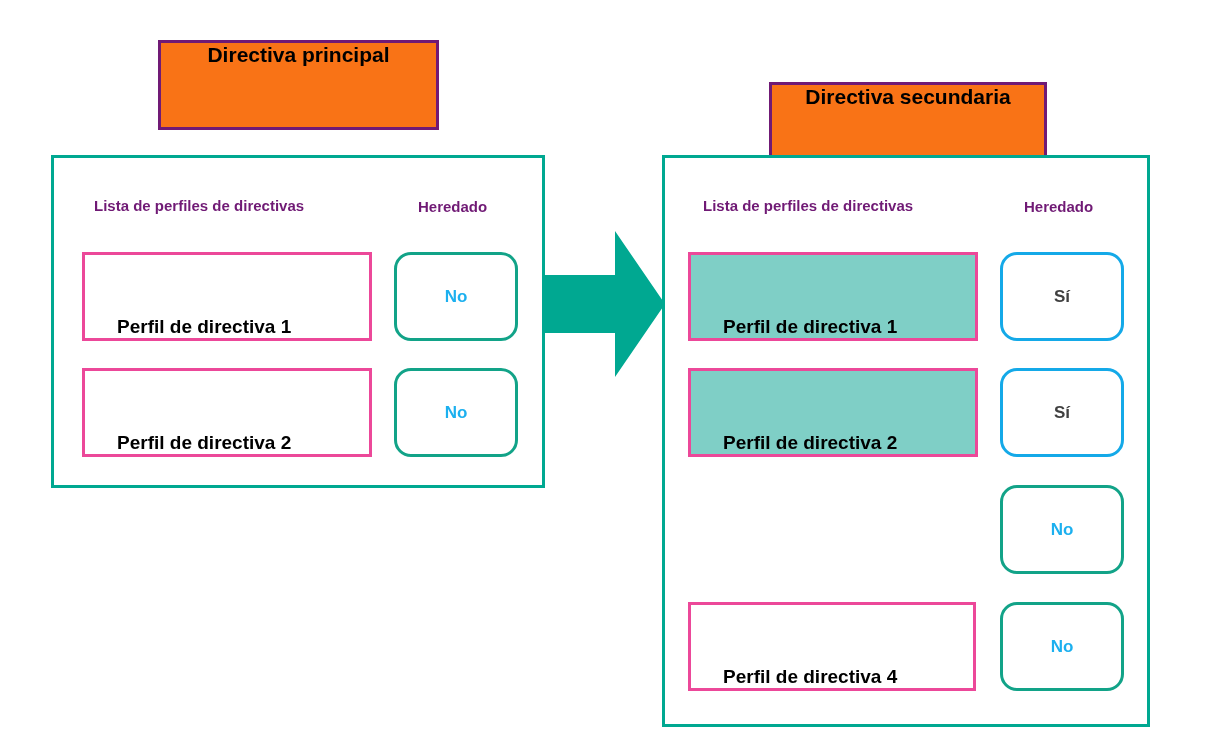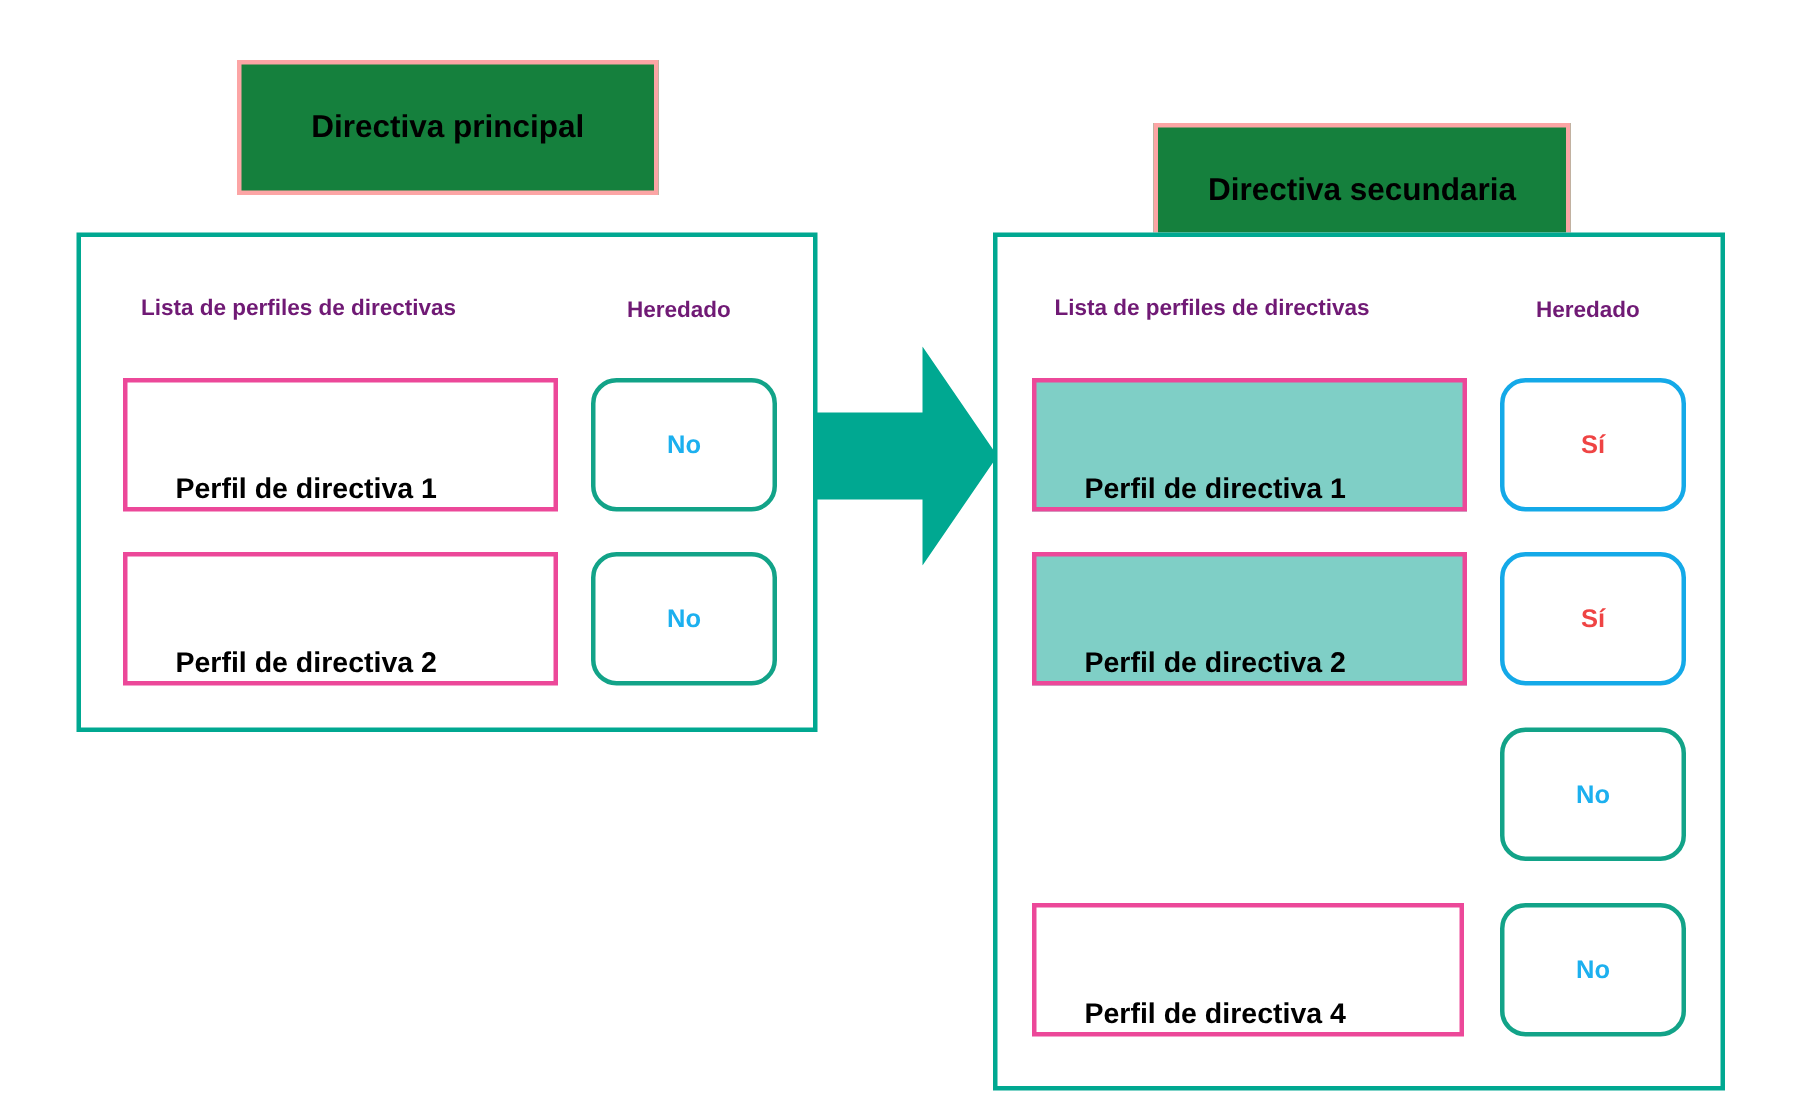--- a/index.html
+++ b/index.html
@@ -20,24 +20,24 @@
     left: 0;
     top: 0;
     width: 1209px;
     height: 737px;
   }
 
   
   .title-box {
     position: absolute;
     box-sizing: border-box;
-    border: 3px solid #fca5a5;
-    background: #15803d;
+    border: 3px solid #701a75;
+    background: #f97316;
     display: flex;
-    align-items: center;
+    align-items: flex-start;
     justify-content: center;
   }
   .title-box .title-text {
     font-size: 21px;
     font-weight: bold;
     color: #000000;
     letter-spacing: 0px;
     white-space: nowrap;
   }
   #title-primary  { left: 158px; top: 40px;  width: 281px; height: 90px; }
@@ -92,21 +92,21 @@
     border-radius: 17px;
   }
   .inherit-box.border-teal { border: 3px solid #12a388; }
   .inherit-box.border-blue { border: 3px solid #14a9e8; }
   .inherit-box .inherit-text {
     font-size: 17px;
     font-weight: bold;
     white-space: nowrap;
   }
   .inherit-text.val-no { color: #1cb0ef; }
-  .inherit-text.val-si { color: #ef4444; }
+  .inherit-text.val-si { color: #404040; }
 
   
   #flow-arrow {
     position: absolute;
     left: 543px;
     top: 231px;
     width: 122px;
     height: 146px;
   }
 </style>

